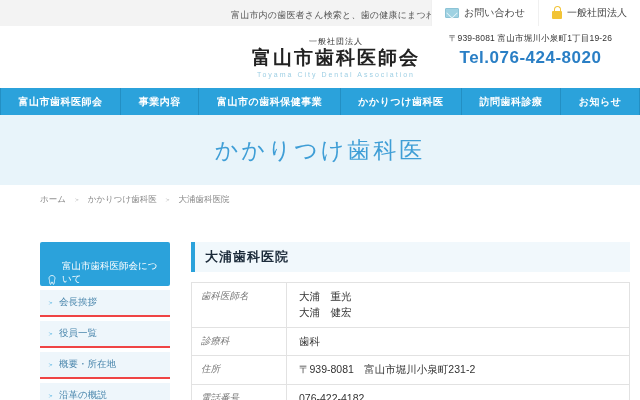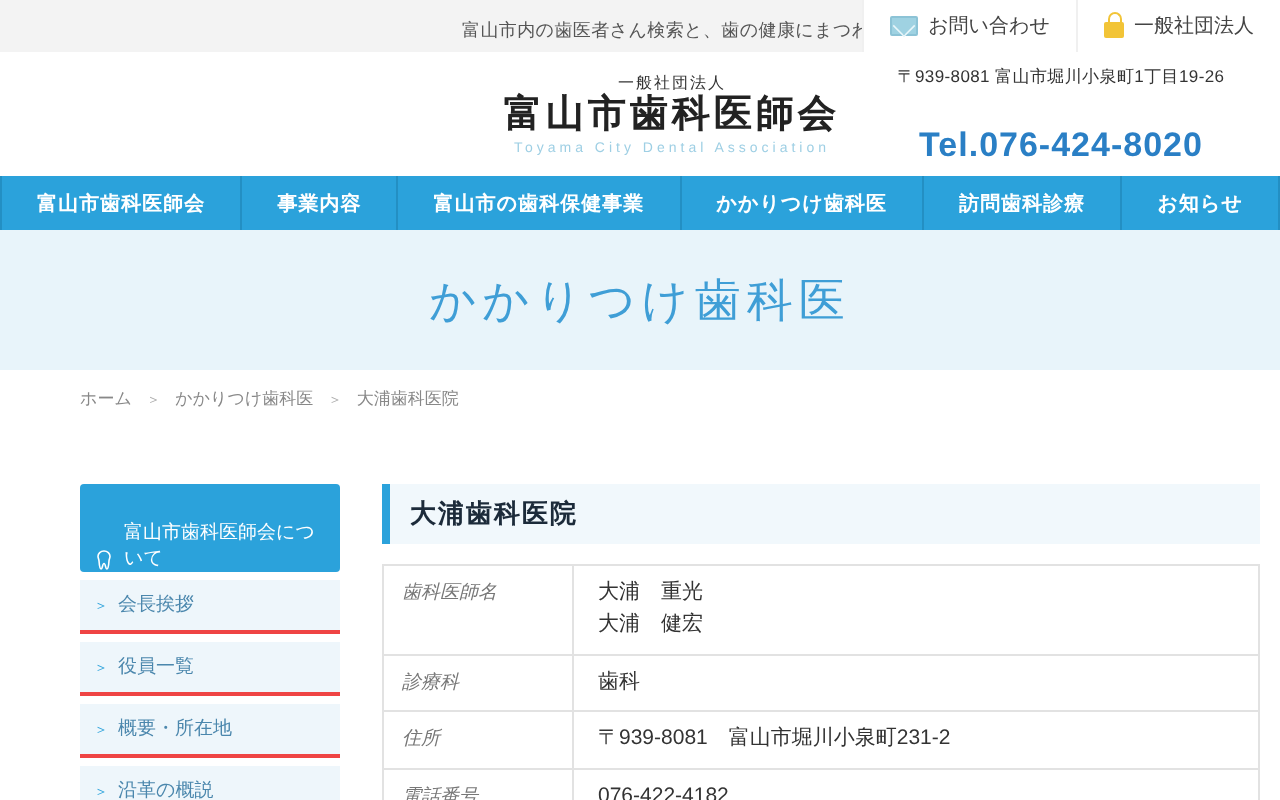--- a/index.html
+++ b/index.html
@@ -24,21 +24,21 @@
 
   
   .site-header { position:relative; height:62px; background:#fff; }
   .logo { position:absolute; left:230px; top:10px; width:212px; text-align:center; cursor:pointer; }
   .logo .orgtype { font-size:8px; color:#333; letter-spacing:1px; }
   .logo .sitename { font-size:19px; font-weight:bold; color:#222; letter-spacing:2px;
     font-family:"Liberation Serif","DejaVu Serif",serif; line-height:1.2; }
   .logo .sitename-en { font-size:7px; color:#9ecfe4; letter-spacing:2px; margin-top:1px; }
   .header-contact { position:absolute; right:12px; top:7px; width:195px; text-align:center; }
   .header-contact .addr { font-size:8.5px; color:#333; letter-spacing:.2px; }
-  .header-contact .tel { font-size:17px; font-weight:bold; color:#2a7fc5; letter-spacing:.5px; margin-top:18px; }
+  .header-contact .tel { font-size:17px; font-weight:bold; color:#2a7fc5; letter-spacing:.5px; margin-top:3px; }
 
   
   .gnav { height:27px; background:#2ba2db; display:flex; }
   .gnav-item { flex:1 1 auto; display:flex; align-items:center; justify-content:center;
     color:#fff; font-size:10px; font-weight:bold; letter-spacing:.5px; cursor:pointer;
     border-right:1px solid rgba(0,60,90,.18); white-space:nowrap; padding:0 10px; }
   .gnav-item:first-child { border-left:1px solid rgba(0,60,90,.18); }
 
   
   .hero { height:70px; background:#e8f4fa; display:flex; align-items:center; justify-content:center; }

